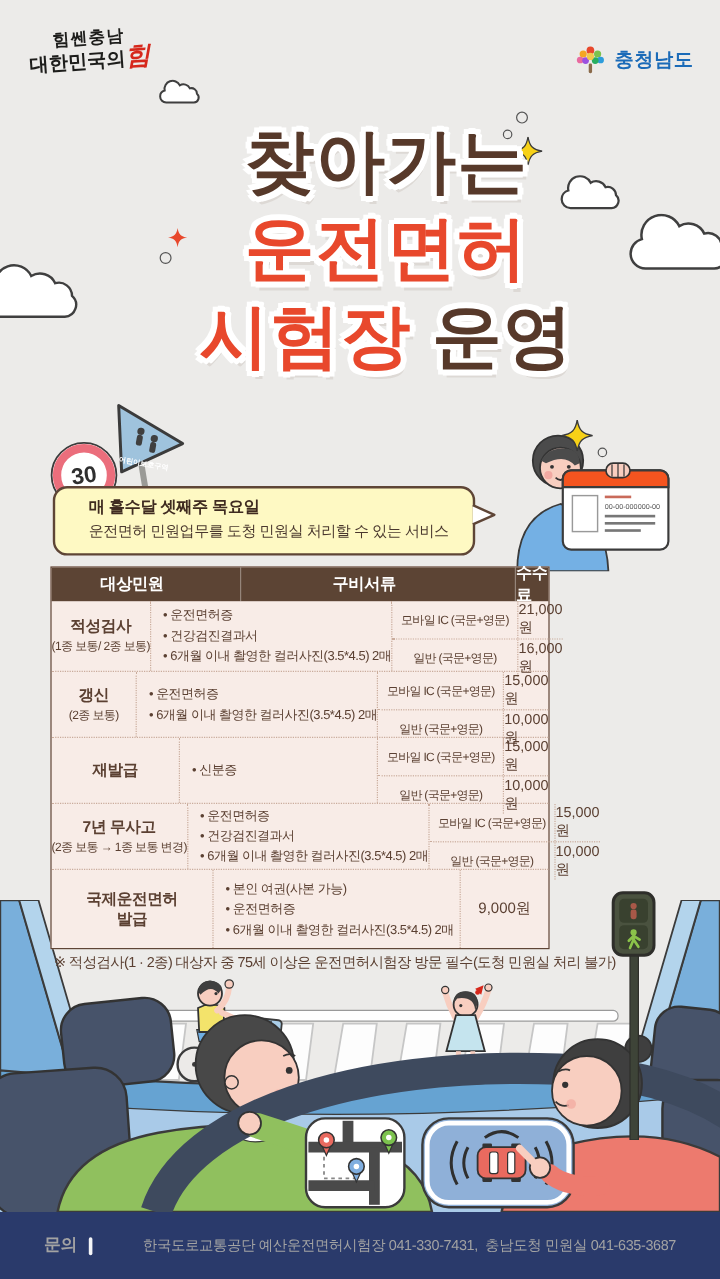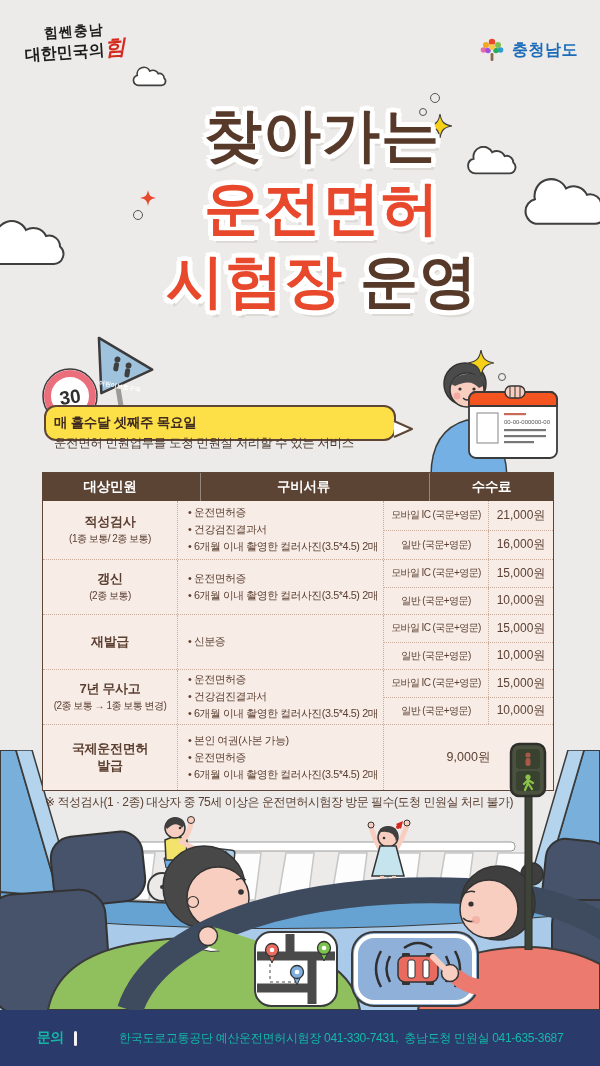--- a/index.html
+++ b/index.html
@@ -22,27 +22,27 @@
     font-size:58px;line-height:1.26;letter-spacing:1px;z-index:3;
     text-shadow:-4px -4px 0 #fff,4px -4px 0 #fff,-4px 4px 0 #fff,4px 4px 0 #fff,
       -5px 0 0 #fff,5px 0 0 #fff,0 -5px 0 #fff,0 5px 0 #fff,3px 7px 0 rgba(90,60,40,.10);padding-left:44px;}
   .title .brown{color:#57392A;}
   .title .red{color:#E8482C;}
   
   .loc-label{position:absolute;left:0;right:0;top:352px;text-align:center;font-size:19px;
     font-weight:bold;color:#57392A;letter-spacing:-.5px;z-index:3;}
   .signs{position:absolute;left:36px;top:330px;z-index:2;}
   .man{position:absolute;left:413px;top:358px;z-index:2;}
-  .bubble{position:absolute;left:44px;top:405px;width:352px;height:36px;background:#fde047;
-    border:2px solid #5E4536;border-radius:12px;padding:7px 8px;box-sizing:border-box;z-index:3;}
+  .bubble{position:absolute;left:44px;top:405px;width:352px;height:58px;background:#fef9c3;
+    border:2px solid #5E4536;border-radius:12px;padding:7px 28px;box-sizing:border-box;z-index:3;}
   .bubble .b1{font-weight:bold;font-size:13.5px;color:#3F2B20;letter-spacing:-.3px;}
   .bubble .b2{font-size:12.5px;color:#4A382E;margin-top:3px;letter-spacing:-.4px;white-space:nowrap;}
   .bubble-tail{position:absolute;left:392px;top:419px;z-index:4;}
   
-  .fee-table{position:absolute;left:42px;top:472px;width:512px;z-index:4;background:#F8ECE7;
+  .fee-table{position:absolute;left:42px;top:472px;width:416px;z-index:4;background:#F8ECE7;
     border:1.5px solid #5F4536;box-sizing:border-box;color:#5B4032;}
   .thead{display:flex;height:28px;background:#5C4434;color:#fff;font-weight:bold;font-size:13.5px;letter-spacing:-.3px;}
   .hcell{display:flex;align-items:center;justify-content:center;box-sizing:border-box;}
   .h0{width:134px;}.h1{width:206px;}.h2{flex:1;}
   .hcell + .hcell{border-left:1px solid rgba(255,255,255,.35);margin-left:23px;}
   .trow{display:flex;box-sizing:border-box;}
   .trow + .trow{border-top:1.5px dotted #C9AB9B;}
   .cell{box-sizing:border-box;}
   .target{width:134px;display:flex;flex-direction:column;align-items:center;justify-content:center;}
   .tname{font-weight:bold;font-size:13px;line-height:1.3;letter-spacing:-.3px;}
@@ -55,21 +55,21 @@
   .feelabel{width:104px;display:flex;align-items:center;justify-content:center;font-size:10px;
     letter-spacing:-.6px;white-space:nowrap;box-sizing:border-box;}
   .feeprice{flex:1;border-left:1.5px dotted #C9AB9B;display:flex;align-items:center;justify-content:center;font-size:12px;}
   .feesingle{flex:1;display:flex;align-items:center;justify-content:center;font-size:12.5px;}
   
   .note{position:absolute;left:45px;top:794px;width:520px;font-size:12px;color:#5B4032;
     letter-spacing:-.5px;z-index:3;white-space:nowrap;}
   .scene{position:absolute;left:0;top:750px;z-index:2;}
   .tlight{position:absolute;left:502px;top:740px;z-index:5;}
   .footer{position:absolute;left:0;top:1010px;width:600px;height:56px;background:#2A3A6B;
-    display:flex;align-items:center;justify-content:center;gap:10px;z-index:6;color:#14b8a6;}
+    display:flex;align-items:center;justify-content:center;gap:10px;z-index:6;color:#a3a3a3;}
   .footer .flabel{font-weight:bold;font-size:14px;letter-spacing:-.3px;}
   .footer .fdiv{display:inline-block;width:3px;height:15px;background:#fff;border-radius:2px;opacity:.95;}
   .footer .ftext{font-size:12px;letter-spacing:-.3px;white-space:pre;margin-left:32px;}
 </style>
 </head>
 <body>
 
 <div class="poster">
 
   <div class="slogan">

